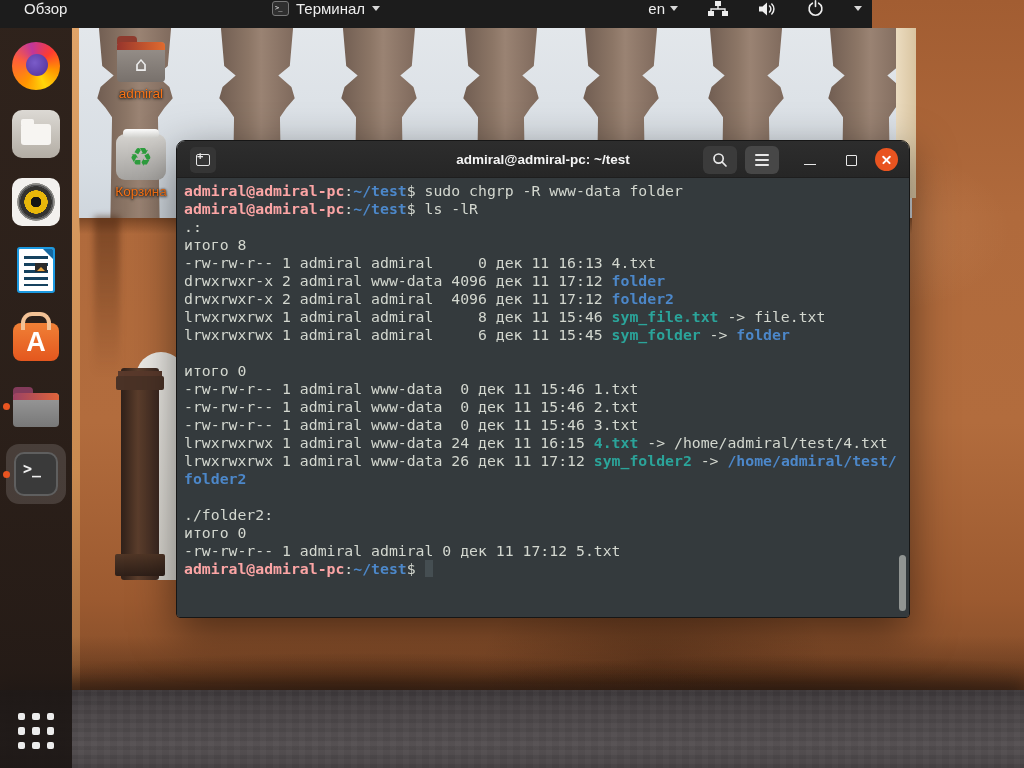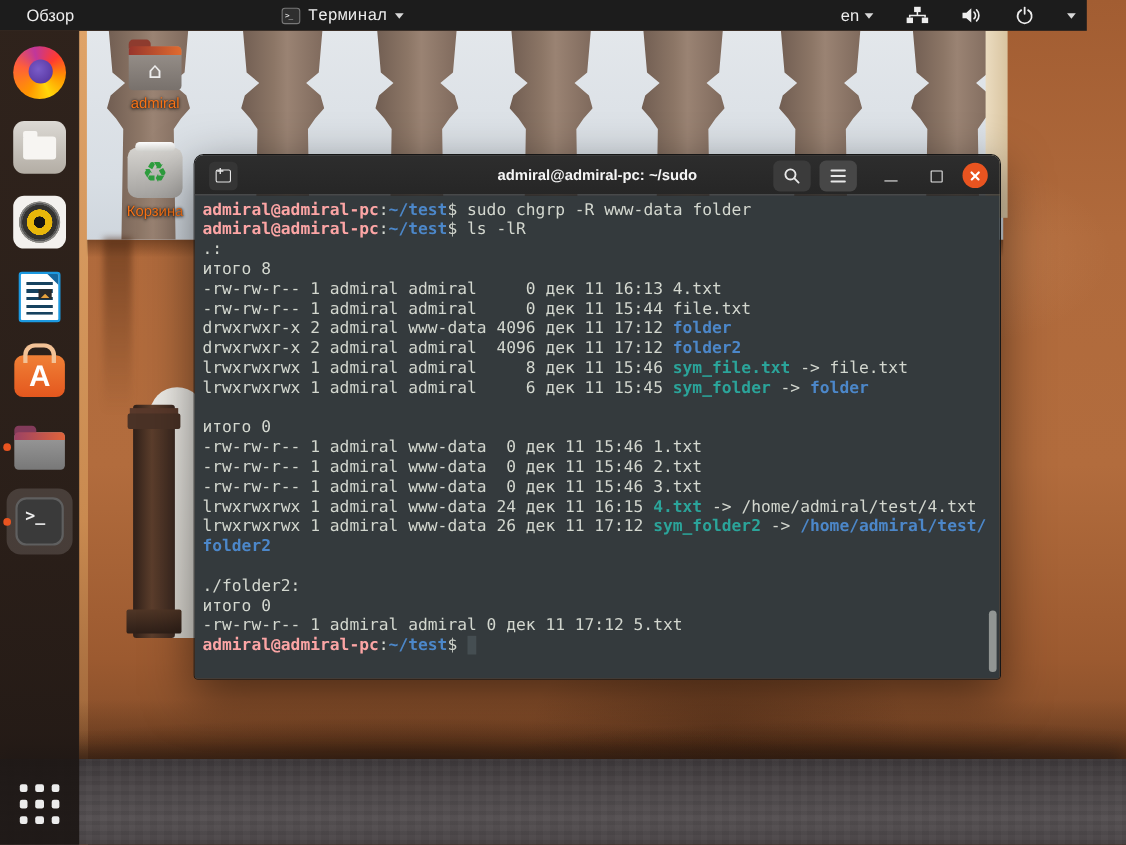--- a/index.html
+++ b/index.html
@@ -42,24 +42,24 @@
       radial-gradient(50% 90% at 76% 100%, rgba(35,20,10,.55), transparent 75%),
       linear-gradient(180deg, transparent, rgba(60,32,16,.5)); }
   .pavement { position:absolute; left:0; right:0; top:690px; bottom:0;
     background:
       repeating-linear-gradient(90deg, rgba(255,255,255,.025) 0 6px, transparent 6px 13px),
       repeating-linear-gradient(0deg, rgba(0,0,0,.07) 0 4px, transparent 4px 9px),
       linear-gradient(180deg,#3E393B,#4C4749 30%,#555052 70%,#4A4547);
     box-shadow:0 -8px 14px rgba(30,20,15,.5); }
 
   
-  .topbar { position:absolute; left:0; top:0; width:988px; height:28px; background:#1C1C1C;
-    color:#EDEDED; font-size:15px; display:flex; align-items:center; z-index:30; }
+  .topbar { position:absolute; left:0; top:0; width:872px; height:28px; background:#1C1C1C;
+    color:#EDEDED; font-size:15px; display:flex; z-index:30; }
   .activities { margin-left:14px; padding:0 10px; cursor:default; }
-  .app-menu { position:absolute; left:256px; display:flex; align-items:center; gap:7px;font-family:Liberation Mono, monospace; }
+  .app-menu { position:absolute; left:272px; display:flex; align-items:center; gap:7px; }
   .tb-term-icon { width:17px; height:15px; background:#2F2F2F; border:1px solid #777;
     border-radius:3px; display:flex; align-items:flex-start; justify-content:flex-start; }
   .tb-term-icon::before { content:">_"; font-family:"DejaVu Sans Mono",monospace; font-size:7px;
     color:#EEE; line-height:1; margin:3px 0 0 2px; letter-spacing:-1px; }
   .caret { width:0; height:0; border-left:4.5px solid transparent; border-right:4.5px solid transparent;
     border-top:5px solid #D8D8D8; display:inline-block; }
   .tb-right { position:absolute; right:10px; display:flex; align-items:center; gap:30px; }
   .lang { display:flex; align-items:center; gap:5px; }
   .tb-right svg { display:block; }
 
@@ -258,21 +258,21 @@
           <span></span>
           <span></span>
           <span></span>
           <span></span>
       </div>
     </div>
   </div>
 
   <div class="term-win">
     <div class="titlebar">
-      <div class="tb-title">admiral@admiral-pc: ~/sudo</div>
+      <div class="tb-title">admiral@admiral-pc: ~/test</div>
       <div class="newtab-btn">
         <span class="newtab-glyph"></span>
       </div>
       <div class="tb-btn btn-search">
         <svg width="16" height="16" viewBox="0 0 16 16">
           <circle cx="6.6" cy="6.6" r="4.6" fill="none" stroke="#E8E8E8" stroke-width="1.7"></circle>
           <line x1="10.2" y1="10.2" x2="14" y2="14" stroke="#E8E8E8" stroke-width="1.7" stroke-linecap="round"></line>
         </svg>
       </div>
       <div class="tb-btn btn-menu">
@@ -292,21 +292,20 @@
         <span></span>
       </div>
     </div>
     <div class="term-body">
       <div>
           <div class="tl"><span class="g">admiral@admiral-pc</span><span class="f">:</span><span class="b">~/test</span><span class="f">$ sudo chgrp -R www-data folder</span></div>
           <div class="tl"><span class="g">admiral@admiral-pc</span><span class="f">:</span><span class="b">~/test</span><span class="f">$ ls -lR</span></div>
           <div class="tl"><span class="f">.:</span></div>
           <div class="tl"><span class="f">итого 8</span></div>
           <div class="tl"><span class="f">-rw-rw-r-- 1 admiral admiral     0 дек 11 16:13 4.txt</span></div>
-          <div class="tl"><span class="f">-rw-rw-r-- 1 admiral admiral     0 дек 11 15:44 file.txt</span></div>
           <div class="tl"><span class="f">drwxrwxr-x 2 admiral www-data 4096 дек 11 17:12 </span><span class="b">folder</span></div>
           <div class="tl"><span class="f">drwxrwxr-x 2 admiral admiral  4096 дек 11 17:12 </span><span class="b">folder2</span></div>
           <div class="tl"><span class="f">lrwxrwxrwx 1 admiral admiral     8 дек 11 15:46 </span><span class="c">sym_file.txt</span><span class="f"> -&gt; file.txt</span></div>
           <div class="tl"><span class="f">lrwxrwxrwx 1 admiral admiral     6 дек 11 15:45 </span><span class="c">sym_folder</span><span class="f"> -&gt; </span><span class="b">folder</span></div>
           <div class="tl"><span class="f"></span></div>
           <div class="tl"><span class="f">итого 0</span></div>
           <div class="tl"><span class="f">-rw-rw-r-- 1 admiral www-data  0 дек 11 15:46 1.txt</span></div>
           <div class="tl"><span class="f">-rw-rw-r-- 1 admiral www-data  0 дек 11 15:46 2.txt</span></div>
           <div class="tl"><span class="f">-rw-rw-r-- 1 admiral www-data  0 дек 11 15:46 3.txt</span></div>
           <div class="tl"><span class="f">lrwxrwxrwx 1 admiral www-data 24 дек 11 16:15 </span><span class="c">4.txt</span><span class="f"> -&gt; /home/admiral/test/4.txt</span></div>

